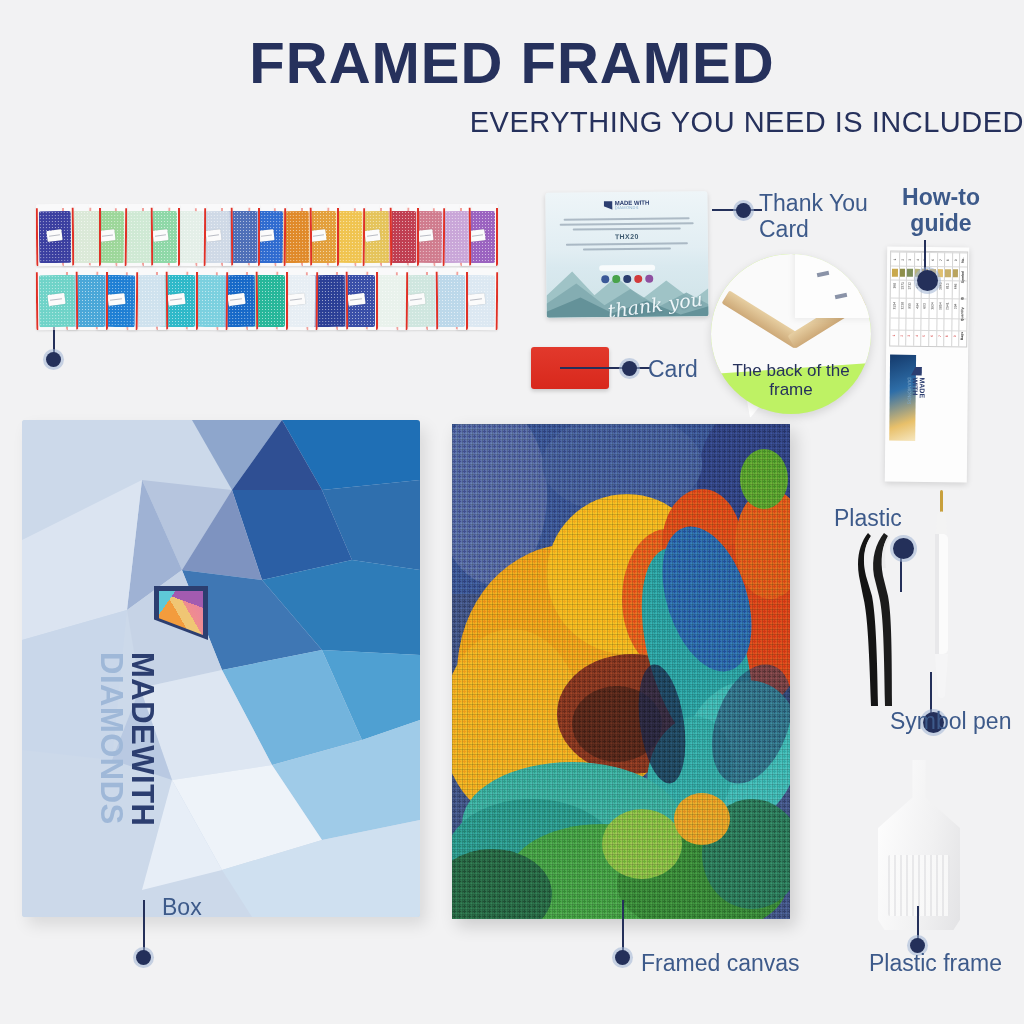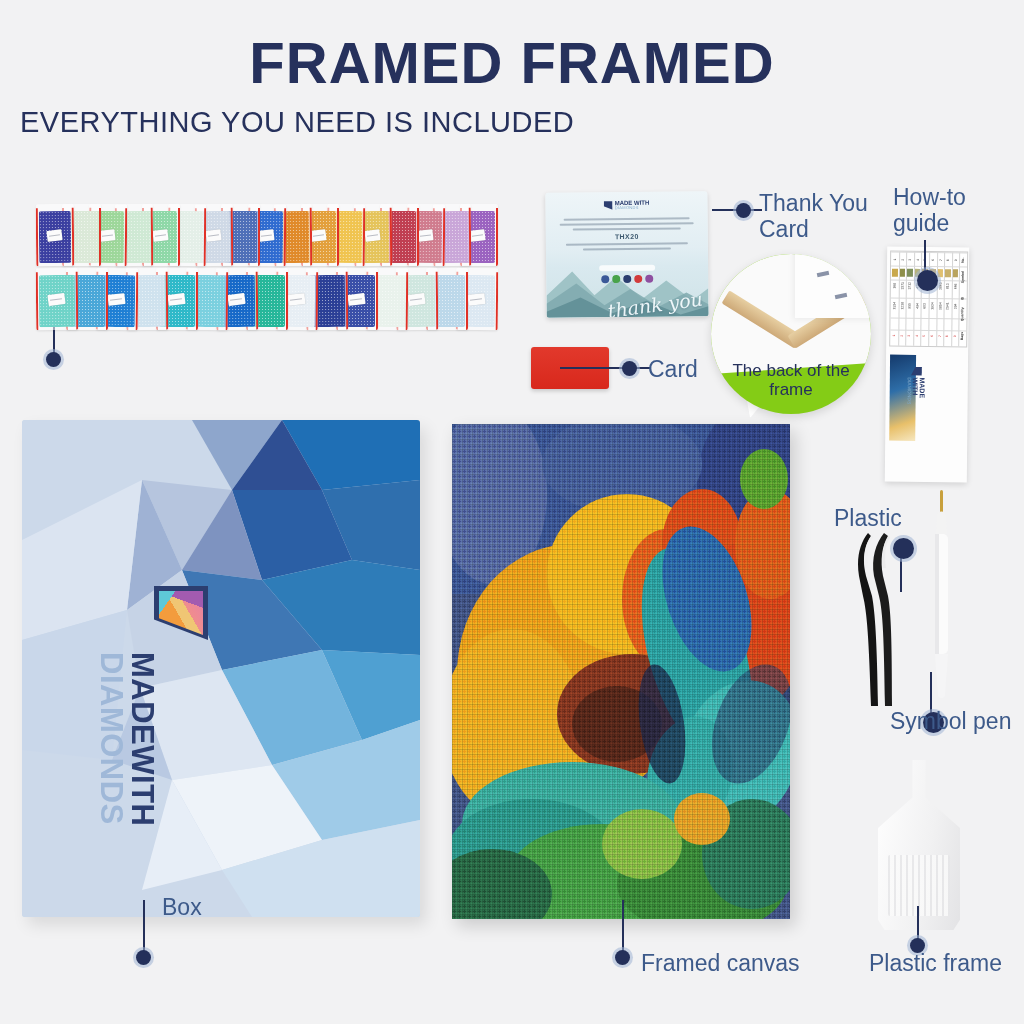--- a/index.html
+++ b/index.html
@@ -12,23 +12,23 @@
   .stage{position:absolute;inset:0;}
   .abs{position:absolute;}
 
   
   #title{
     left:0;right:0;top:34px;text-align:center;
     font-size:58px;font-weight:bold;letter-spacing:1px;
     color:#26315c;line-height:1;
   }
   #subtitle{
-    left:0;right:0;top:108px;text-align:left;
+    left:0;right:0;top:108px;text-align:right;
     font-size:29px;font-weight:normal;letter-spacing:.5px;
-    color:#26315c;line-height:1;margin-left:20px;
+    color:#26315c;line-height:1;
   }
 
   
   .lbl{color:#3d5a8a;font-size:23px;line-height:1.15;white-space:pre-line;}
   .dot{
     width:15px;height:15px;border-radius:50%;
     background:#24305a;box-shadow:0 0 0 3px rgba(160,180,212,.55);
   }
   .line{background:#24305a;}
   .vline{width:2px;}
@@ -74,21 +74,21 @@
   .thankyou{position:absolute;right:6px;bottom:4px;color:#f4fbfd;font-size:19px;
     font-family:"DejaVu Serif",serif;font-style:italic;transform:rotate(-7deg);opacity:.95;
     text-shadow:0 1px 2px rgba(60,90,110,.35);line-height:.85;text-align:center;}
 
   
   #glue{left:531px;top:347px;width:78px;height:42px;border-radius:3px;
     background:linear-gradient(#e2392c,#d8281c);box-shadow:0 2px 4px rgba(0,0,0,.18);}
 
   
   #bubble{left:711px;top:254px;width:160px;height:160px;border-radius:50%;
-    background:#84cc16;box-shadow:0 3px 10px rgba(0,0,0,.13);overflow:hidden;}
+    background:#bef264;box-shadow:0 3px 10px rgba(0,0,0,.13);overflow:hidden;}
   #bubbletail{left:744px;top:384px;width:34px;height:34px;background:#fff;
     clip-path:polygon(0 0,100% 0,18% 100%);box-shadow:0 3px 6px rgba(0,0,0,.08);}
   .bubblecap{position:absolute;left:0;right:0;bottom:14px;text-align:center;
     color:#26315c;font-size:17px;line-height:1.15;z-index:3;}
   .frameboard{position:absolute;background:#f7f7f8;}
   .framewood{position:absolute;background:linear-gradient(#e7cfa2,#cda978);}
 
   
   #guide{left:886px;top:247px;width:82px;height:235px;background:#fdfdfd;
     box-shadow:0 2px 6px rgba(0,0,0,.14);transform:rotate(.6deg);overflow:hidden;}
@@ -476,21 +476,21 @@
     <div class="gbrand">
       <span class="gem"></span>
       <span style="display:flex;flex-direction:column;line-height:1;">
         <span style="font-size:7px;font-weight:bold;color:#2c3e70;">MADE WITH</span>
         <span style="font-size:5px;color:#7fa8c9;">DIAMONDS</span>
       </span>
     </div>
   </div>
   <div class="abs line vline" style="left:924px;top:240px;height:38px;"></div>
   <div class="abs dot" style="left:917px;top:270px;width:21px;height:21px;"></div>
-  <div class="abs lbl" style="left:893px;top:184px;width:96px;">How-to
+  <div class="abs lbl" style="left:893px;top:184px;text-align:center;width:96px;font-weight:bold;">How-to
 guide</div>
 
   <div class="abs" id="box">
     <svg viewBox="0 0 398 497" preserveAspectRatio="none">
       <rect width="398" height="497" fill="#ccd9ea"></rect>
       <polygon points="170,0 260,0 210,70" fill="#8ea6cc"></polygon>
       <polygon points="260,0 398,0 398,60 300,70" fill="#1f6fb5"></polygon>
       <polygon points="210,70 260,0 300,70" fill="#2f4f93"></polygon>
       <polygon points="300,70 398,60 398,150 330,140" fill="#2f6fae"></polygon>
       <polygon points="210,70 300,70 330,140 240,160" fill="#2b5fa5"></polygon>

